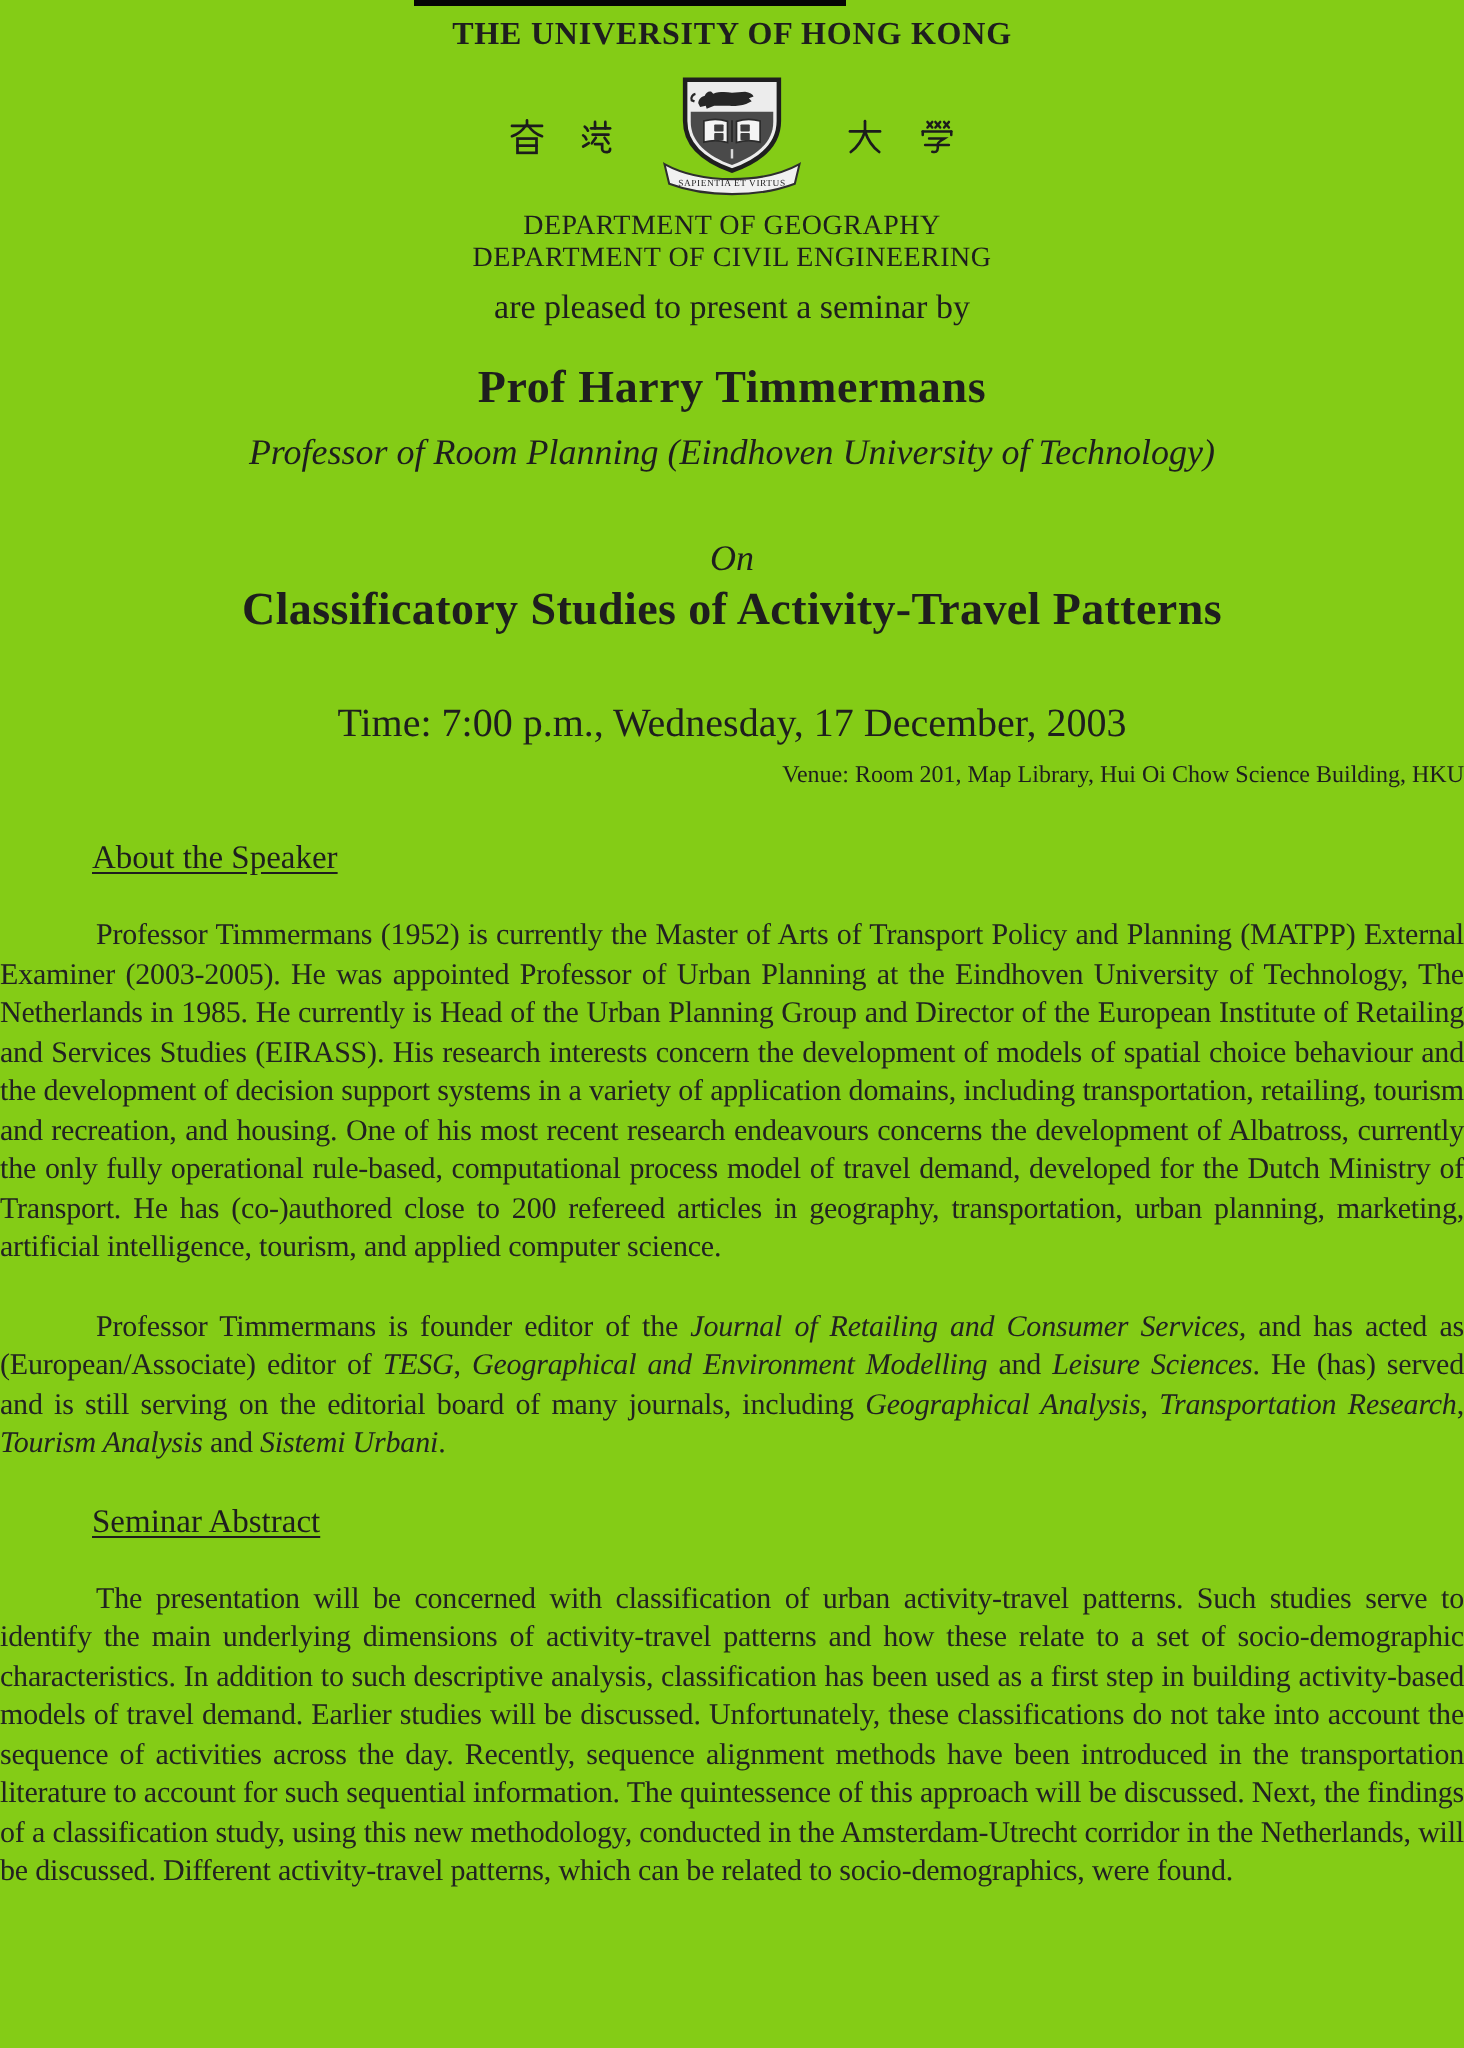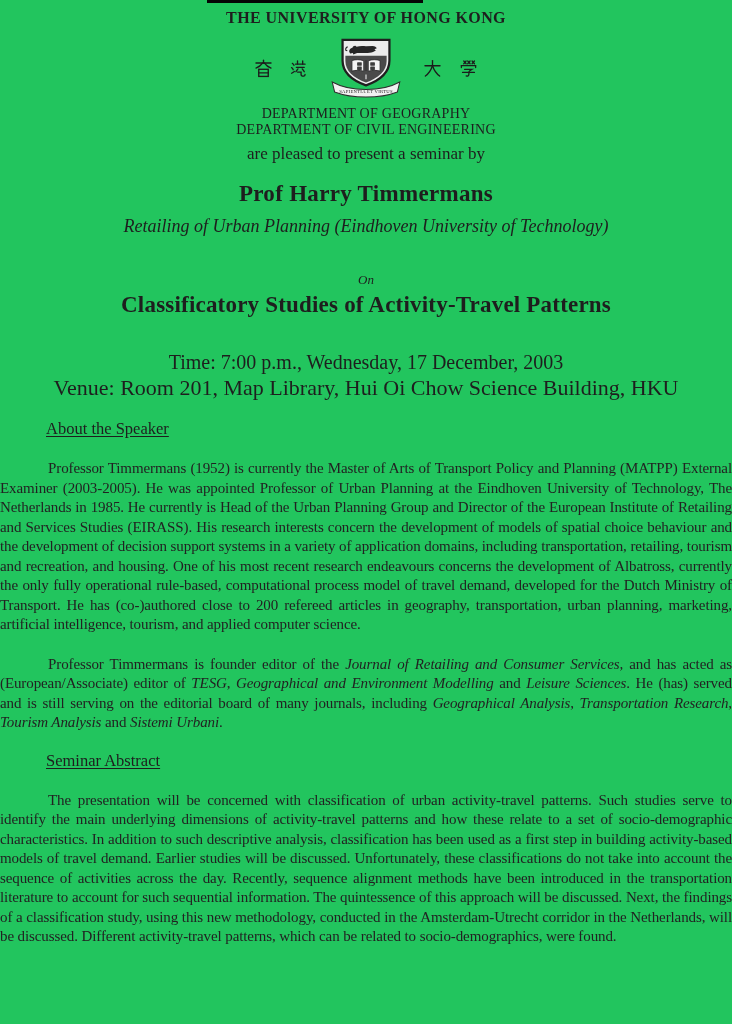--- a/index.html
+++ b/index.html
@@ -1,33 +1,33 @@
 <!DOCTYPE html>
 <html><head>
 <meta charset="utf-8">
 <style>
   html,body{margin:0;padding:0;background:#ffffff;}
   body{width:732px;height:1024px;overflow:hidden;}
   .page{
-    position:relative;width:732px;height:1024px;background:#22c55e;
+    position:relative;width:732px;height:1024px;background:#84cc16;
     font-family:"Liberation Serif", serif;color:#1e1e1e;
   }
   .artifact-bar{position:absolute;left:207px;top:0;width:216px;height:3px;background:#050505;}
   .uni-name{padding-top:8px;text-align:center;font-weight:bold;font-size:16px;letter-spacing:.4px;line-height:19px;}
   .crest-row{margin-top:11px;height:60px;display:flex;justify-content:center;align-items:center;gap:17px;}
   .cjk-char{display:inline-flex;align-items:center;}
   .crest{display:inline-flex;align-items:center;margin:0 4px;}
   .depts{margin-top:8px;text-align:center;font-size:14px;line-height:16px;letter-spacing:.25px;}
   .intro{margin-top:5px;text-align:center;font-size:17px;line-height:21px;}
   .speaker-name{margin-top:18px;text-align:center;font-size:23px;font-weight:bold;line-height:24px;letter-spacing:.3px;}
   .speaker-title{margin-top:9px;text-align:center;font-size:18px;font-style:italic;line-height:22px;}
-  .on-label{margin-top:35px;text-align:center;font-size:13px;font-style:italic;line-height:15px;}
+  .on-label{margin-top:35px;text-align:center;font-size:18px;font-style:italic;line-height:15px;}
   .sem-title{margin-top:4px;text-align:center;font-size:23px;font-weight:bold;line-height:27px;letter-spacing:.2px;}
   .when{margin-top:34px;text-align:center;font-size:20px;line-height:21px;}
-  .where{margin-top:4px;text-align:center;font-size:22px;line-height:21px;}
+  .where{margin-top:4px;text-align:right;font-size:12px;line-height:21px;}
   .sec-head{margin-top:21px;font-size:16.5px;line-height:20px;text-decoration:underline;text-underline-offset:2px;padding-left:46px;}
   .sec-head.second{margin-top:18px;}
   p.body{
     margin:20px 0 0 0;font-size:15px;line-height:19.5px;
     text-align:justify;text-indent:48px;letter-spacing:-0.1px;color:#222;
   }
   p.body .it{font-style:italic;}
   svg{display:block;}
 </style>
 </head>
@@ -108,21 +108,21 @@
   </div>
 
   <div class="depts">
     <div>DEPARTMENT OF GEOGRAPHY</div>
     <div>DEPARTMENT OF CIVIL ENGINEERING</div>
   </div>
 
   <div class="intro">are pleased to present a seminar by</div>
 
   <div class="speaker-name">Prof Harry Timmermans</div>
-  <div class="speaker-title">Retailing of Urban Planning (Eindhoven University of Technology)</div>
+  <div class="speaker-title">Professor of Room Planning (Eindhoven University of Technology)</div>
 
   <div class="on-label">On</div>
   <div class="sem-title">Classificatory Studies of Activity-Travel Patterns</div>
 
   <div class="when">Time: 7:00 p.m., Wednesday, 17 December, 2003</div>
   <div class="where">Venue: Room 201, Map Library, Hui Oi Chow Science Building, HKU</div>
 
   <div class="sec-head">About the Speaker</div>
 
   <p class="body">Professor Timmermans (1952) is currently the Master of Arts of Transport Policy and Planning (MATPP) External Examiner (2003-2005). He was appointed Professor of Urban Planning at the Eindhoven University of Technology, The Netherlands in 1985. He currently is Head of the Urban Planning Group and Director of the European Institute of Retailing and Services Studies (EIRASS). His research interests concern the development of models of spatial choice behaviour and the development of decision support systems in a variety of application domains, including transportation, retailing, tourism and recreation, and housing. One of his most recent research endeavours concerns the development of Albatross, currently the only fully operational rule-based, computational process model of travel demand, developed for the Dutch Ministry of Transport. He has (co-)authored close to 200 refereed articles in geography, transportation, urban planning, marketing, artificial intelligence, tourism, and applied computer science.</p>

